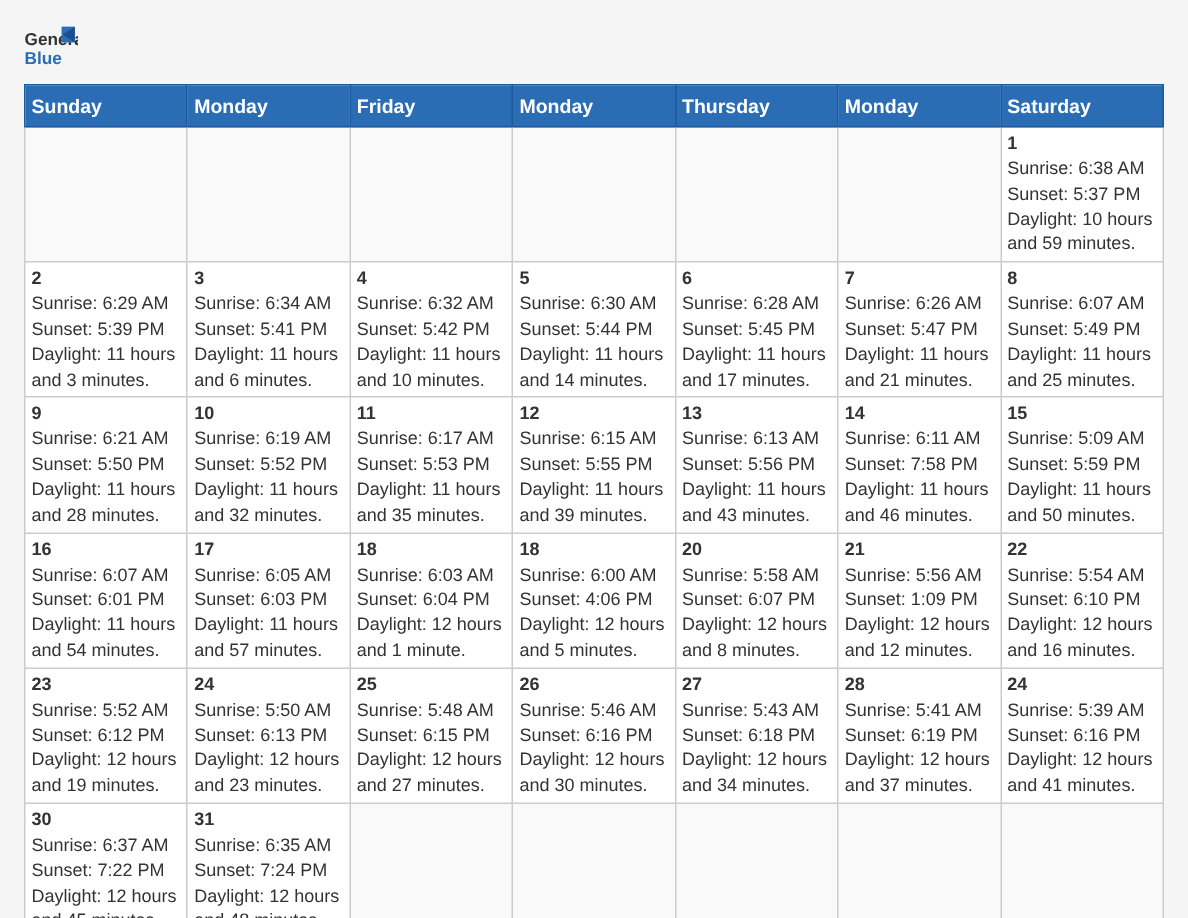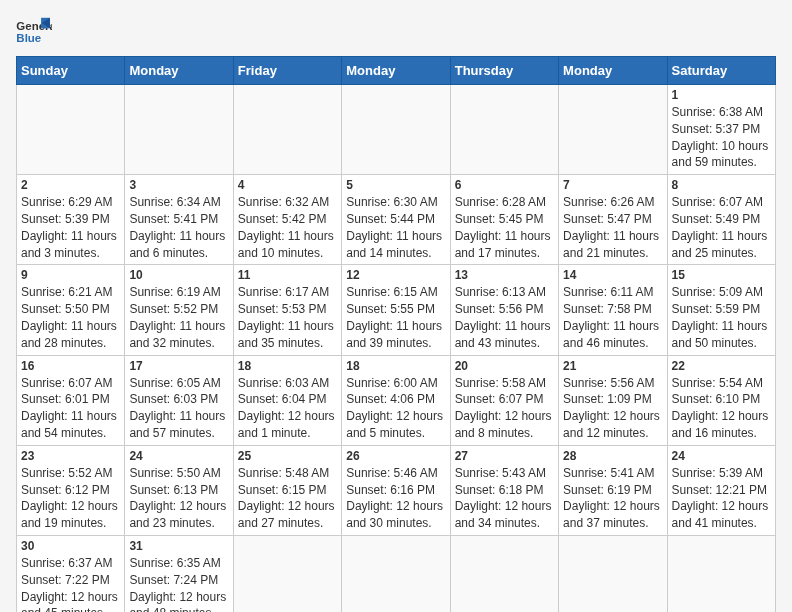--- a/index.html
+++ b/index.html
@@ -289,21 +289,21 @@
         </td>
         <td>
           <span class="day-number">28</span>
           <div class="day-info">Sunrise: 5:41 AM
 Sunset: 6:19 PM
 Daylight: 12 hours and 37 minutes.</div>
         </td>
         <td>
           <span class="day-number">24</span>
           <div class="day-info">Sunrise: 5:39 AM
-Sunset: 12:21 PM
+Sunset: 6:16 PM
 Daylight: 12 hours and 41 minutes.</div>
         </td>
       </tr>
       <tr>
         <td>
           <span class="day-number">30</span>
           <div class="day-info">Sunrise: 6:37 AM
 Sunset: 7:22 PM
 Daylight: 12 hours and 45 minutes.</div>
         </td>

